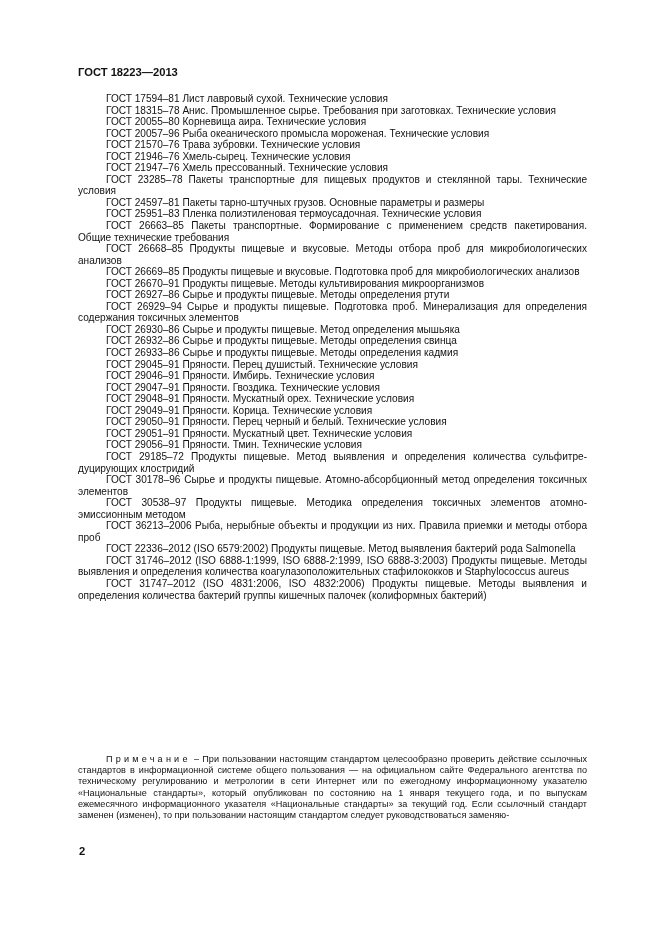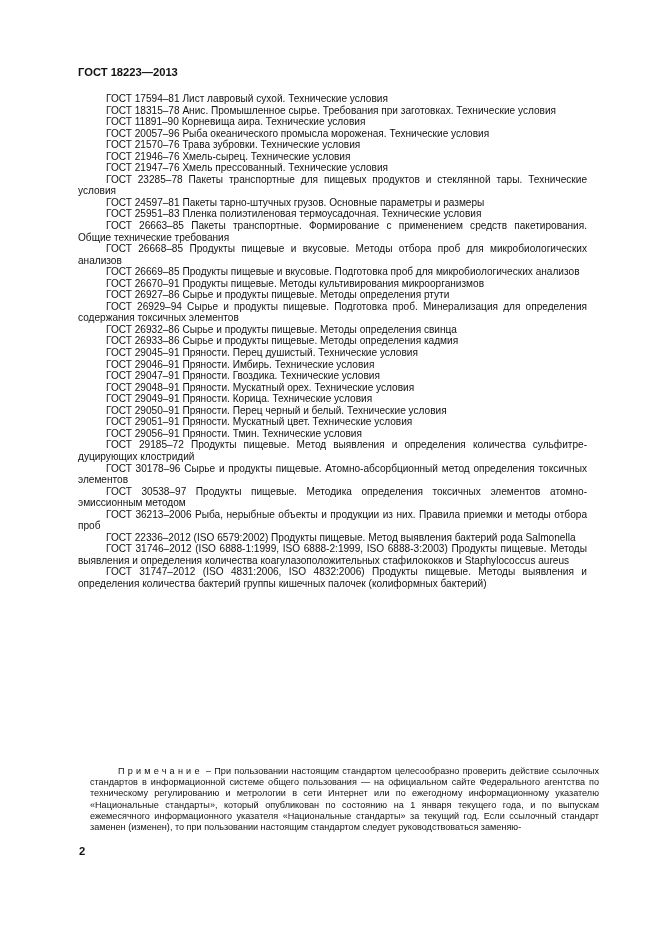--- a/index.html
+++ b/index.html
@@ -2,46 +2,47 @@
 <html><head>
 <meta charset="utf-8">
 <style>
   html, body { margin: 0; padding: 0; background: #ffffff; }
   body { width: 662px; height: 936px; position: relative; overflow: hidden;
          font-family: "Liberation Sans", sans-serif; color: #111; }
   .header { position: absolute; left: 78px; top: 66px; font-size: 11.2px; font-weight: bold; }
   .refs { position: absolute; left: 78px; top: 93px; width: 509px; font-size: 10.1px; line-height: 11.55px; }
   .ref { text-align: justify; text-indent: 28px; margin: 0; }
   .note { position: absolute; left: 78px; top: 754px; width: 509px; font-size: 9.1px; line-height: 11.2px;
-          text-align: justify; text-indent: 28px; margin: 12px; }
+          text-align: justify; text-indent: 28px; margin: 0; }
   .note .spaced { letter-spacing: 3.2px; }
   .pagenum { position: absolute; left: 79px; top: 845px; font-size: 11.2px; font-weight: bold; }
 </style>
 </head>
 <body>
 
 <div class="header">ГОСТ 18223—2013</div>
 
 <div class="refs">
   <p class="ref">ГОСТ 17594–81 Лист лавровый сухой. Технические условия</p>
   <p class="ref">ГОСТ 18315–78 Анис. Промышленное сырье. Требования при заготовках. Технические условия</p>
-  <p class="ref">ГОСТ 11891–90 Корневища аира. Технические условия</p>
+  <p class="ref">ГОСТ 20055–80 Корневища аира. Технические условия</p>
   <p class="ref">ГОСТ 20057–96 Рыба океанического промысла мороженая. Технические условия</p>
   <p class="ref">ГОСТ 21570–76 Трава зубровки. Технические условия</p>
   <p class="ref">ГОСТ 21946–76 Хмель-сырец. Технические условия</p>
   <p class="ref">ГОСТ 21947–76 Хмель прессованный. Технические условия</p>
   <p class="ref">ГОСТ 23285–78 Пакеты транспортные для пищевых продуктов и стеклянной тары. Технические условия</p>
   <p class="ref">ГОСТ 24597–81 Пакеты тарно-штучных грузов. Основные параметры и размеры</p>
   <p class="ref">ГОСТ 25951–83 Пленка полиэтиленовая термоусадочная. Технические условия</p>
   <p class="ref">ГОСТ 26663–85 Пакеты транспортные. Формирование с применением средств пакетирования. Общие технические требования</p>
   <p class="ref">ГОСТ 26668–85 Продукты пищевые и вкусовые. Методы отбора проб для микробиологических анализов</p>
   <p class="ref">ГОСТ 26669–85 Продукты пищевые и вкусовые. Подготовка проб для микробиологических ана­лизов</p>
   <p class="ref">ГОСТ 26670–91 Продукты пищевые. Методы культивирования микроорганизмов</p>
   <p class="ref">ГОСТ 26927–86 Сырье и продукты пищевые. Методы определения ртути</p>
   <p class="ref">ГОСТ 26929–94 Сырье и продукты пищевые. Подготовка проб. Минерализация для определения содержания токсичных элементов</p>
+  <p class="ref">ГОСТ 26930–86 Сырье и продукты пищевые. Метод определения мышьяка</p>
   <p class="ref">ГОСТ 26932–86 Сырье и продукты пищевые. Методы определения свинца</p>
   <p class="ref">ГОСТ 26933–86 Сырье и продукты пищевые. Методы определения кадмия</p>
   <p class="ref">ГОСТ 29045–91 Пряности. Перец душистый. Технические условия</p>
   <p class="ref">ГОСТ 29046–91 Пряности. Имбирь. Технические условия</p>
   <p class="ref">ГОСТ 29047–91 Пряности. Гвоздика. Технические условия</p>
   <p class="ref">ГОСТ 29048–91 Пряности. Мускатный орех. Технические условия</p>
   <p class="ref">ГОСТ 29049–91 Пряности. Корица. Технические условия</p>
   <p class="ref">ГОСТ 29050–91 Пряности. Перец черный и белый. Технические условия</p>
   <p class="ref">ГОСТ 29051–91 Пряности. Мускатный цвет. Технические условия</p>
   <p class="ref">ГОСТ 29056–91 Пряности. Тмин. Технические условия</p>

